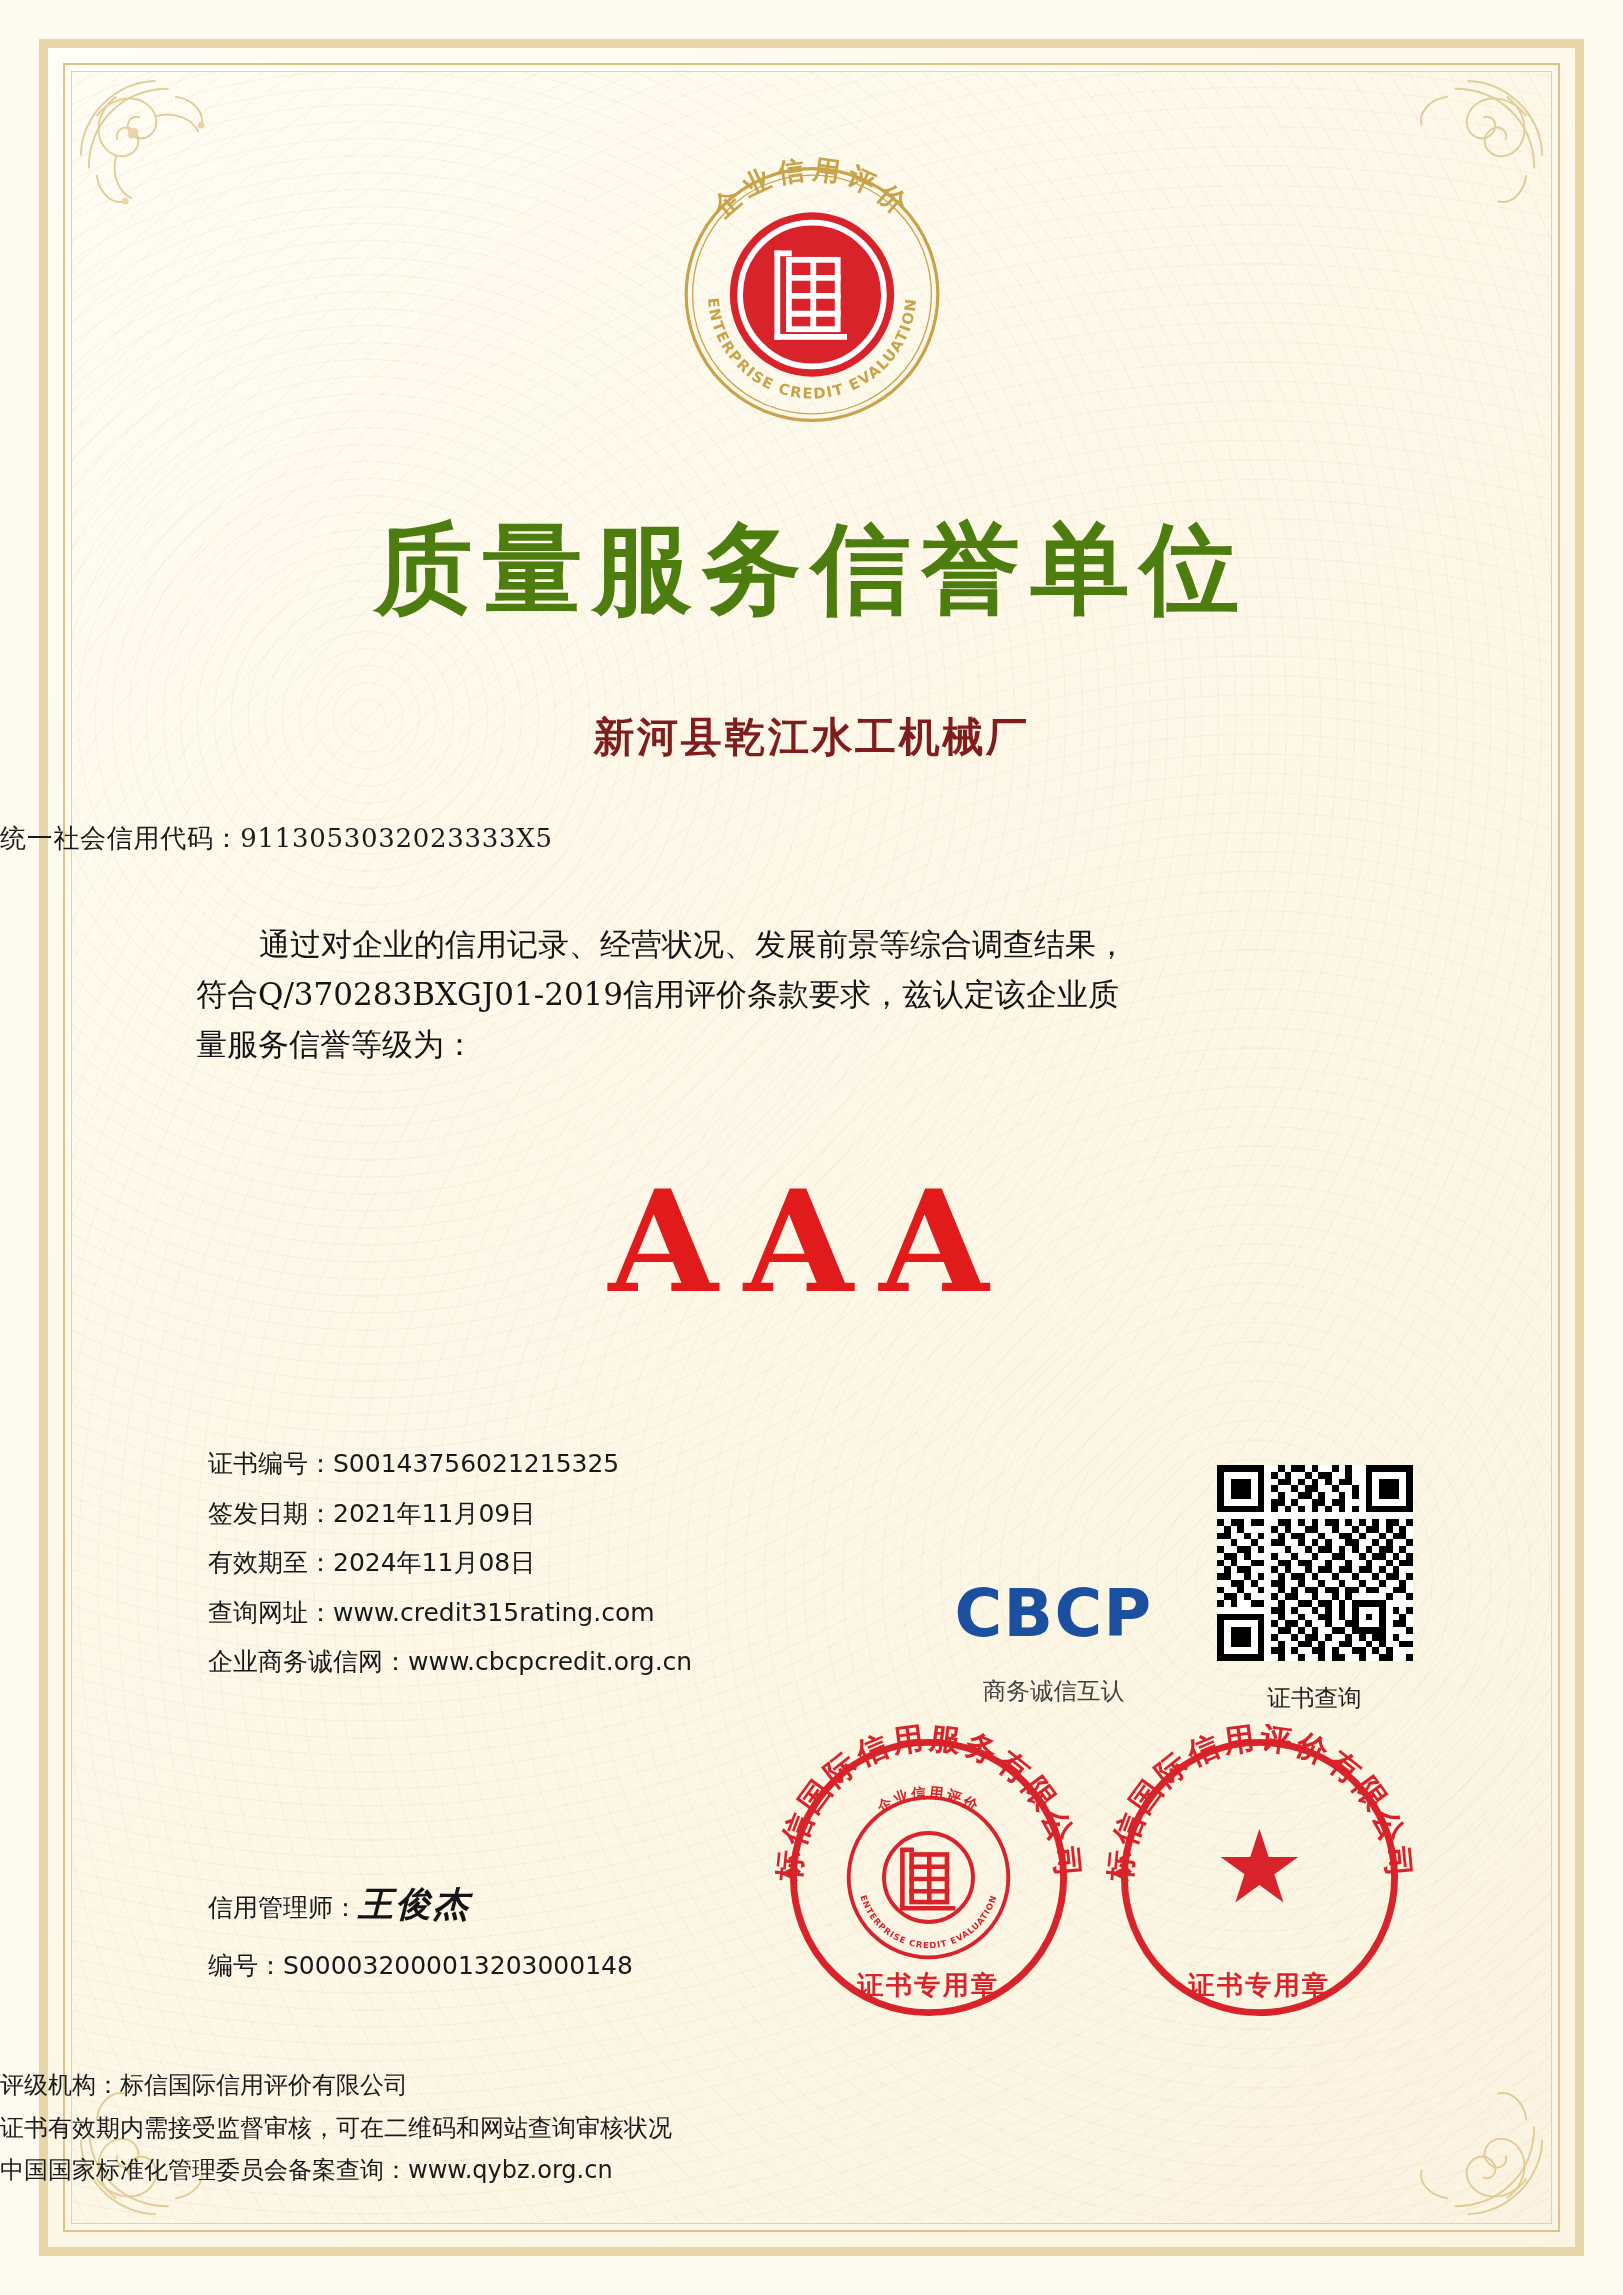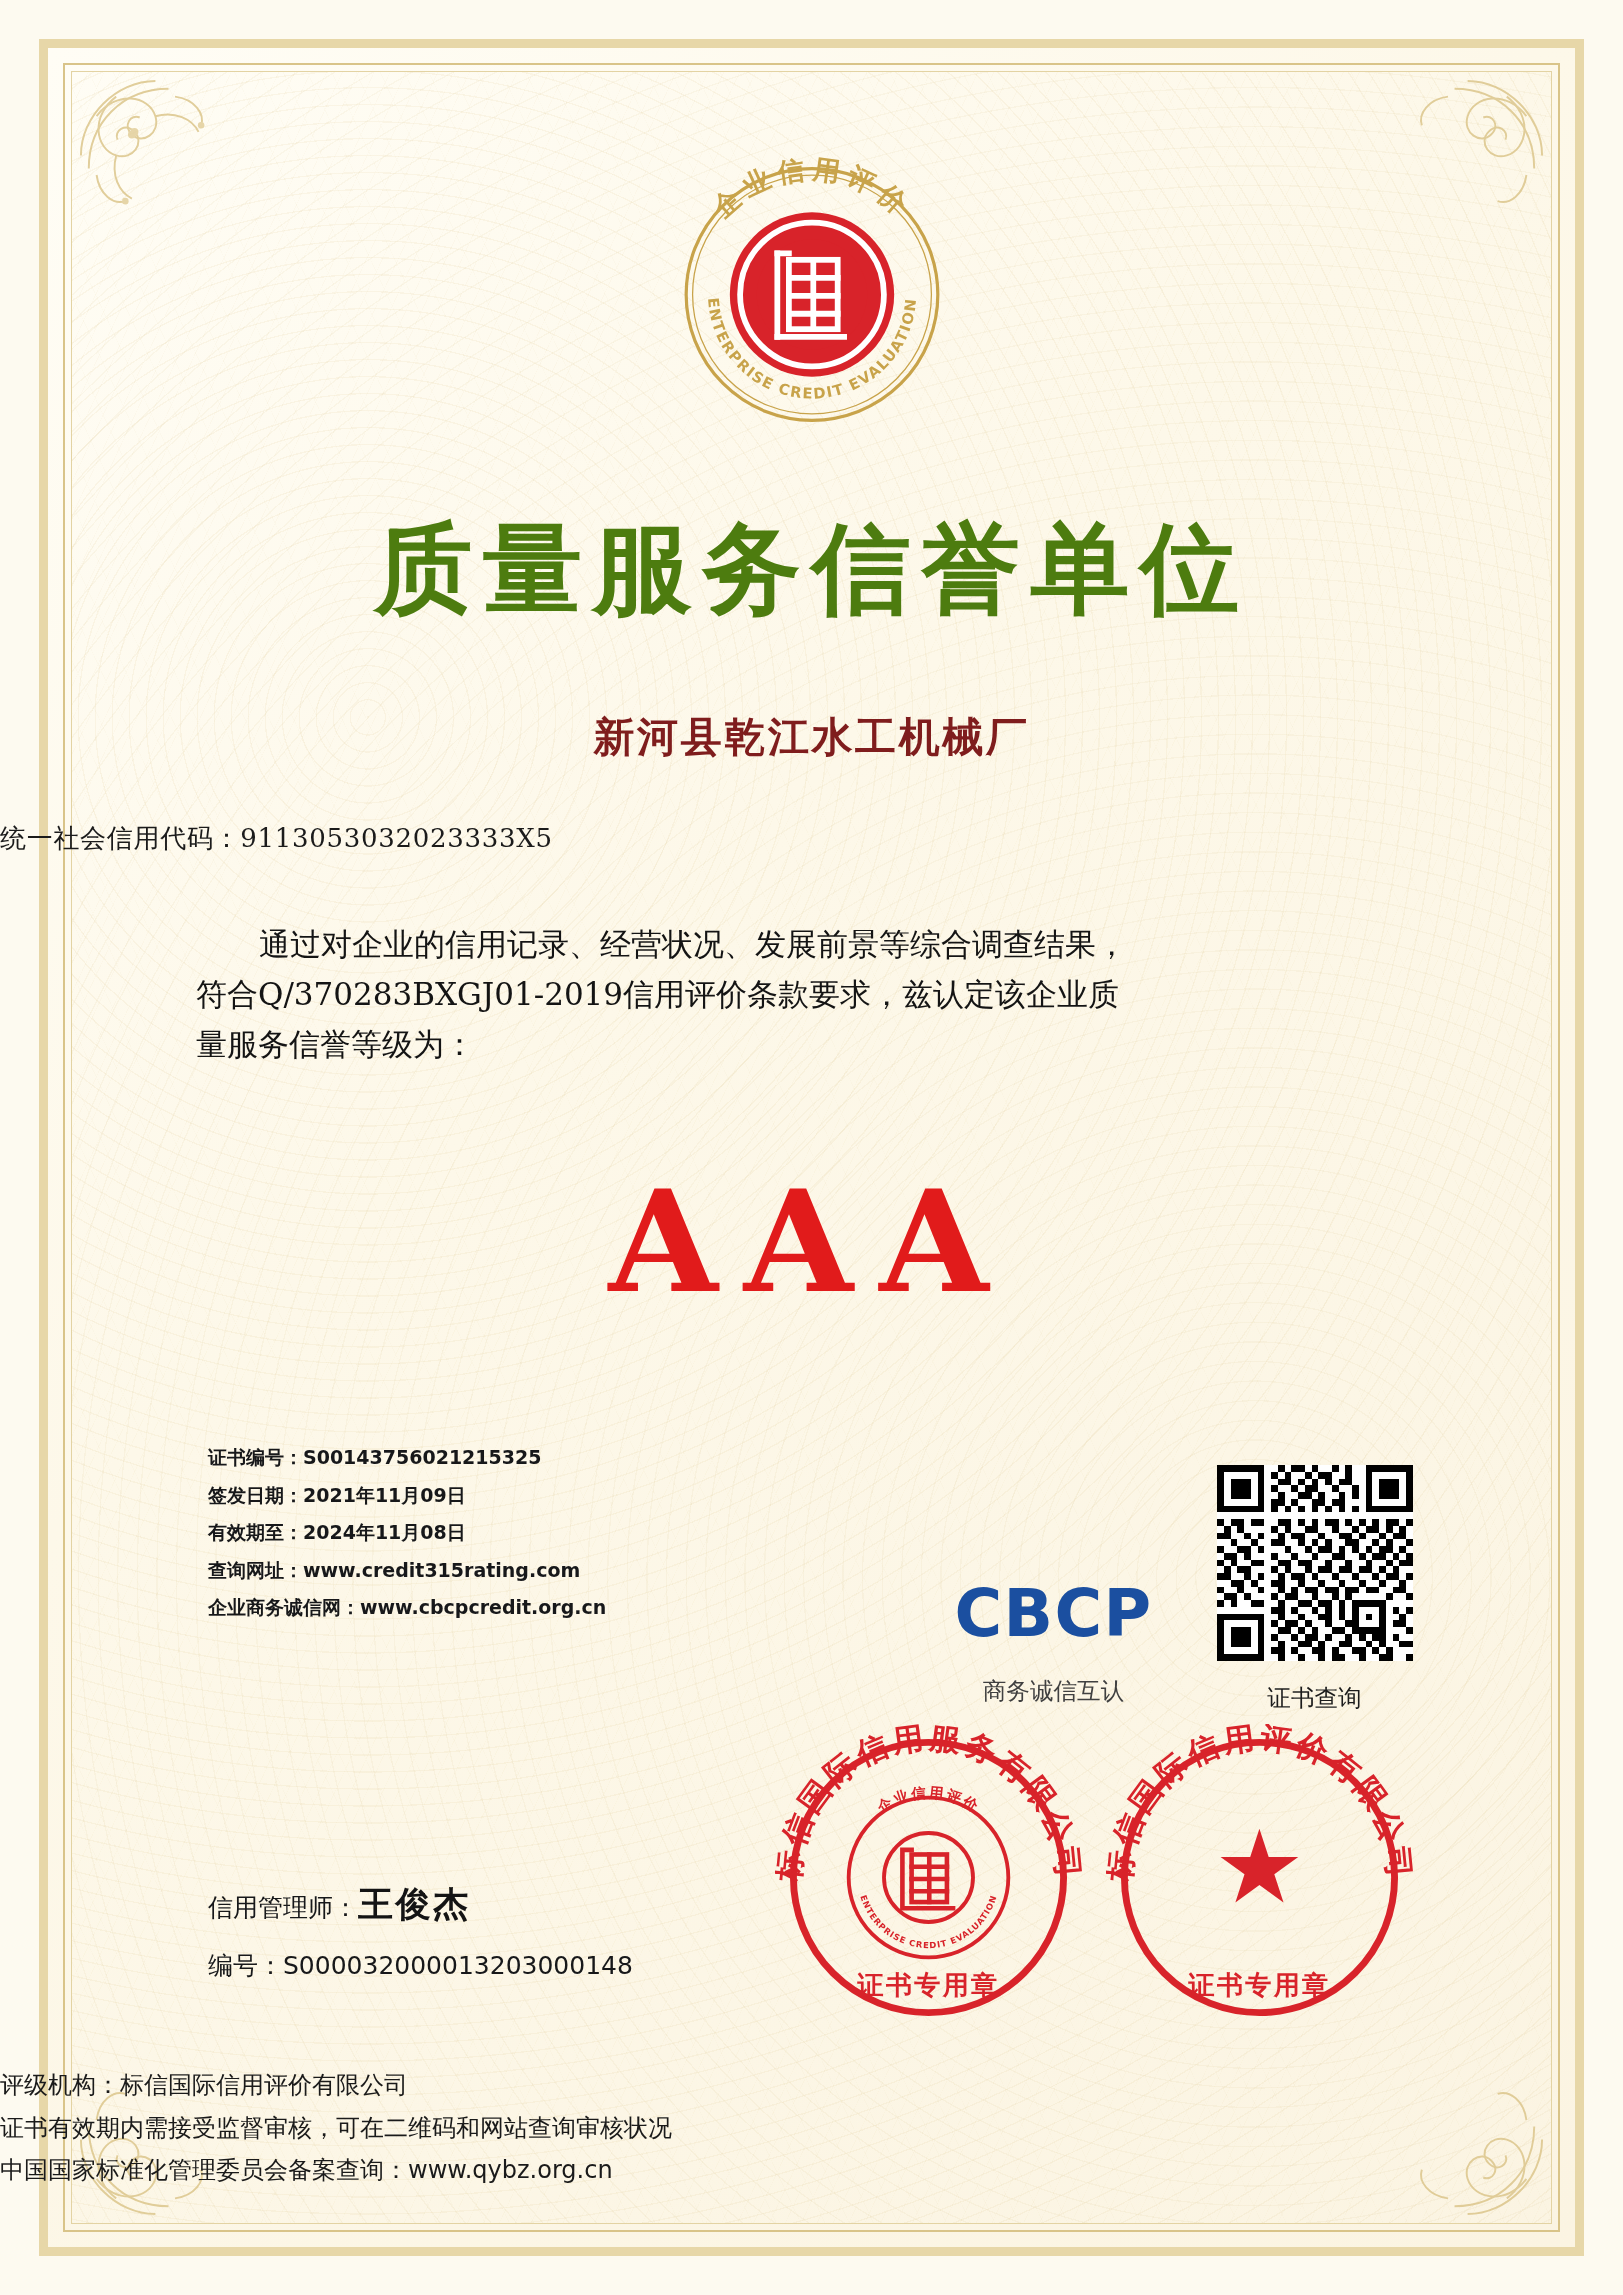--- a/index.html
+++ b/index.html
@@ -88,21 +88,21 @@
     position:absolute;left:0;right:0;top:1171px;text-align:center;
     font-family:"DejaVu Serif","Liberation Serif",serif;
     font-weight:bold;font-size:141px;letter-spacing:26px;color:#e11b1b;
     line-height:1;
   }
 
   
   .info-block{
     position:absolute;left:208px;top:1439px;
     font-family:"DejaVu Sans","Liberation Sans",sans-serif;
-    font-size:19px;line-height:1.98;color:#17181a;font-weight:bold;
+    font-size:25px;line-height:1.98;color:#17181a;
   }
   .info-block .row{white-space:nowrap;}
 
   
   .cbcp{
     position:absolute;left:916px;top:1563px;width:275px;text-align:center;
   }
   .cbcp .wordmark{
     font-family:"DejaVu Sans","Liberation Sans",sans-serif;
     font-weight:bold;font-size:65px;letter-spacing:1.3px;color:#1b4fa0;
@@ -122,21 +122,21 @@
     font-family:"DejaVu Sans","Liberation Sans",sans-serif;}
 
   
   .signer{
     position:absolute;left:208px;top:1868px;
     font-family:"DejaVu Sans","Liberation Sans",sans-serif;
     font-size:25px;line-height:2.05;color:#17181a;white-space:nowrap;
   }
   .sig-name{
     font-family:"DejaVu Serif","Liberation Serif",serif;
-    font-size:35px;color:#141414;font-weight:bold;
+    font-size:35px;color:#141414;font-style:italic;font-weight:bold;
     letter-spacing:2.6px;
   }
 
   
   .stamp{position:absolute;width:307px;height:307px;}
   .stamp svg{width:100%;height:100%;display:block;}
   .stamp-a{left:775px;top:1724px;}
   .stamp-b{left:1106px;top:1724px;}
 
   

